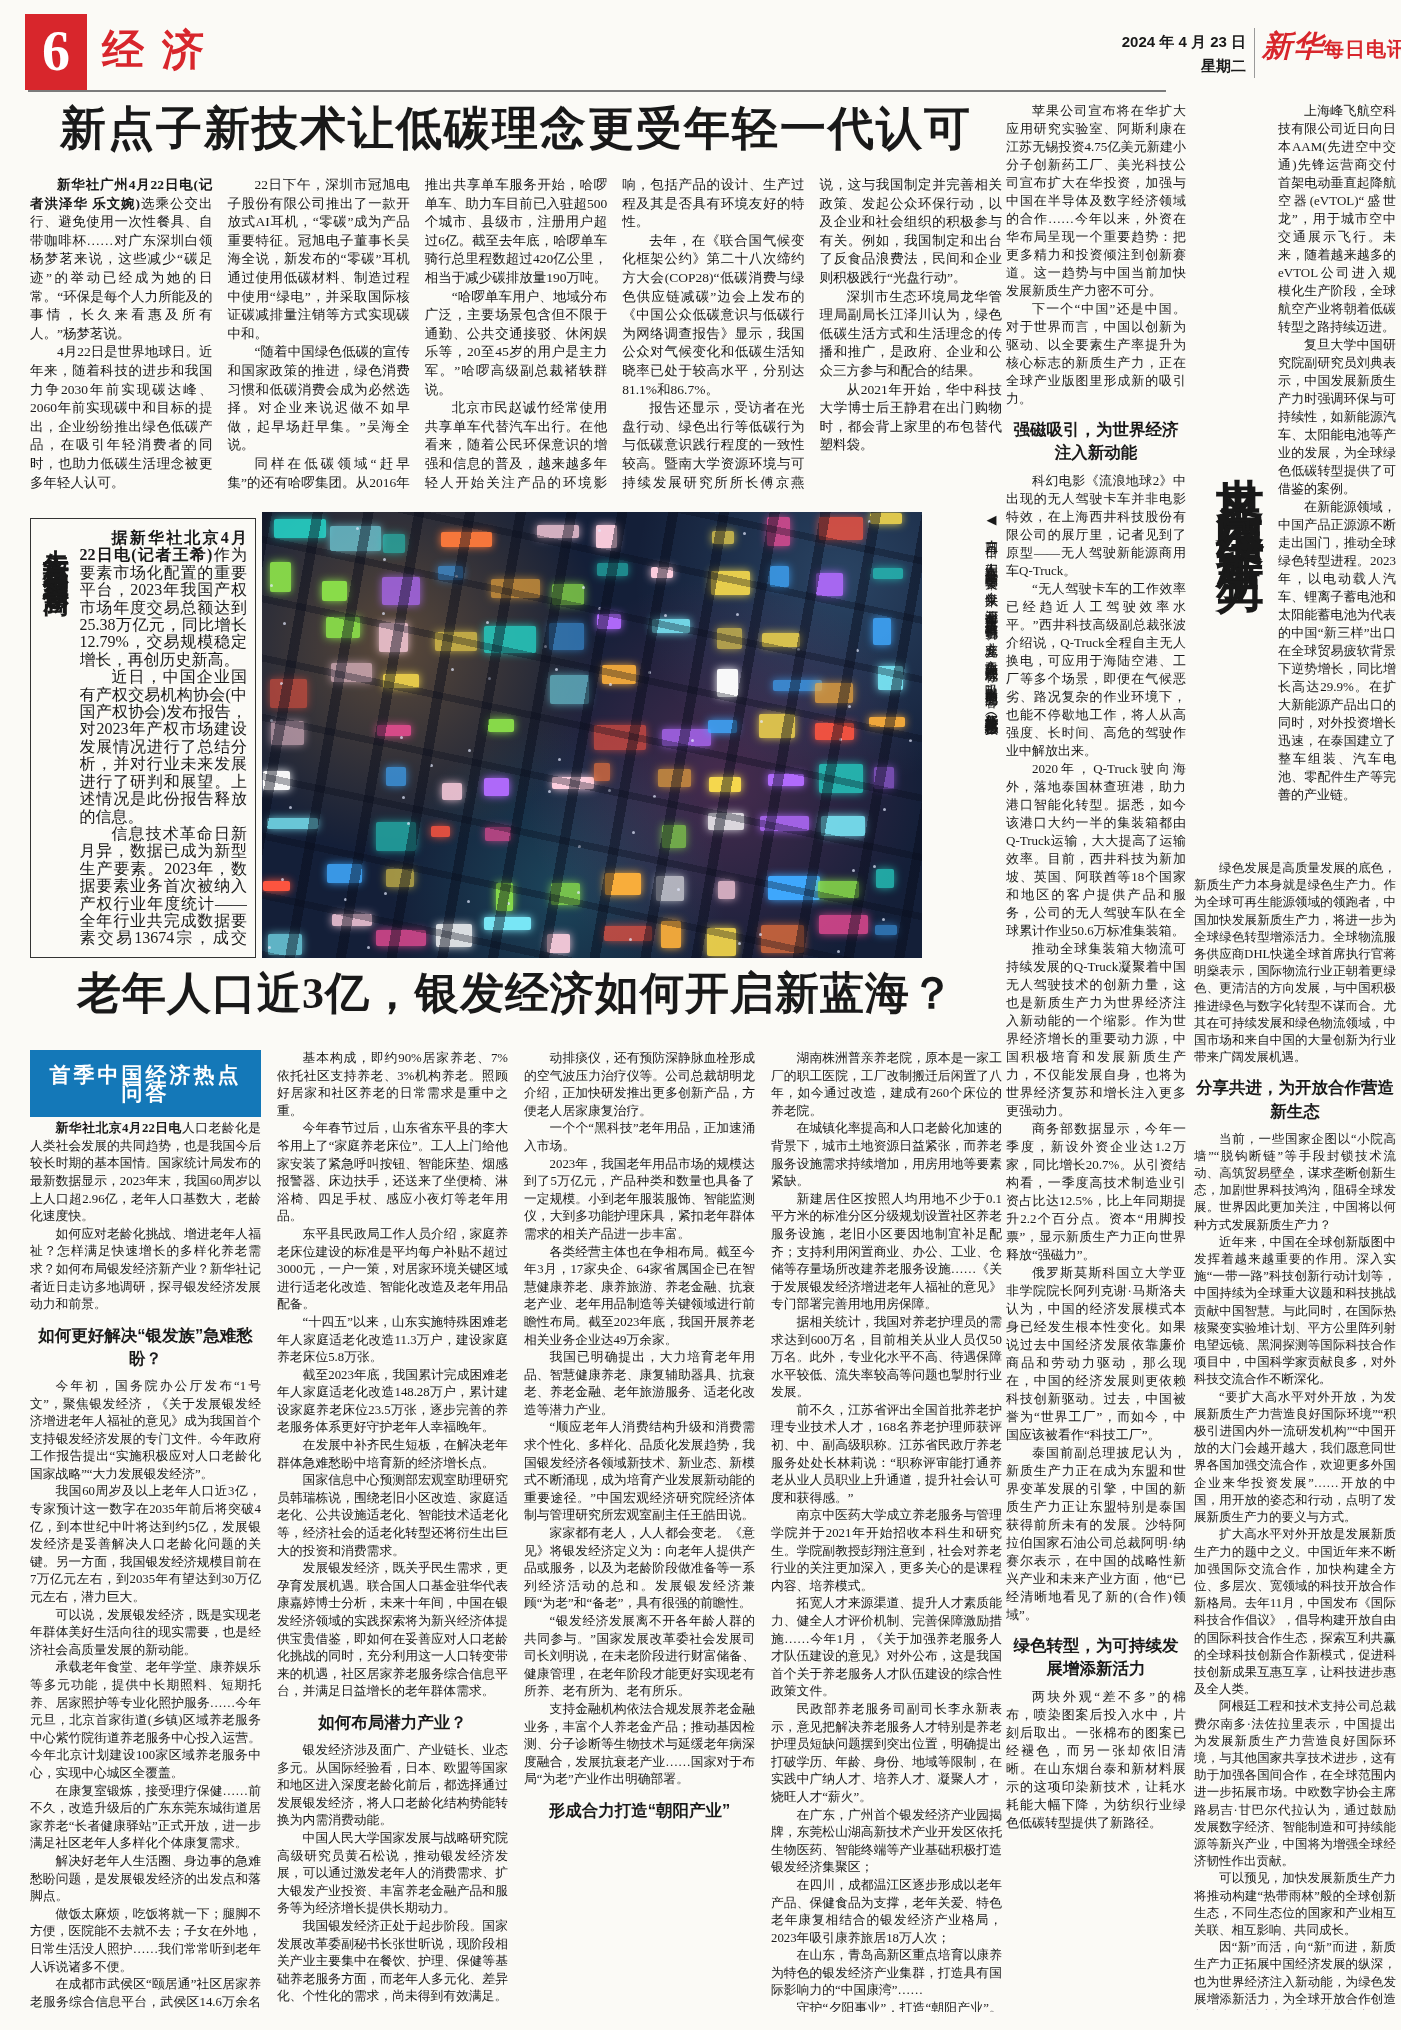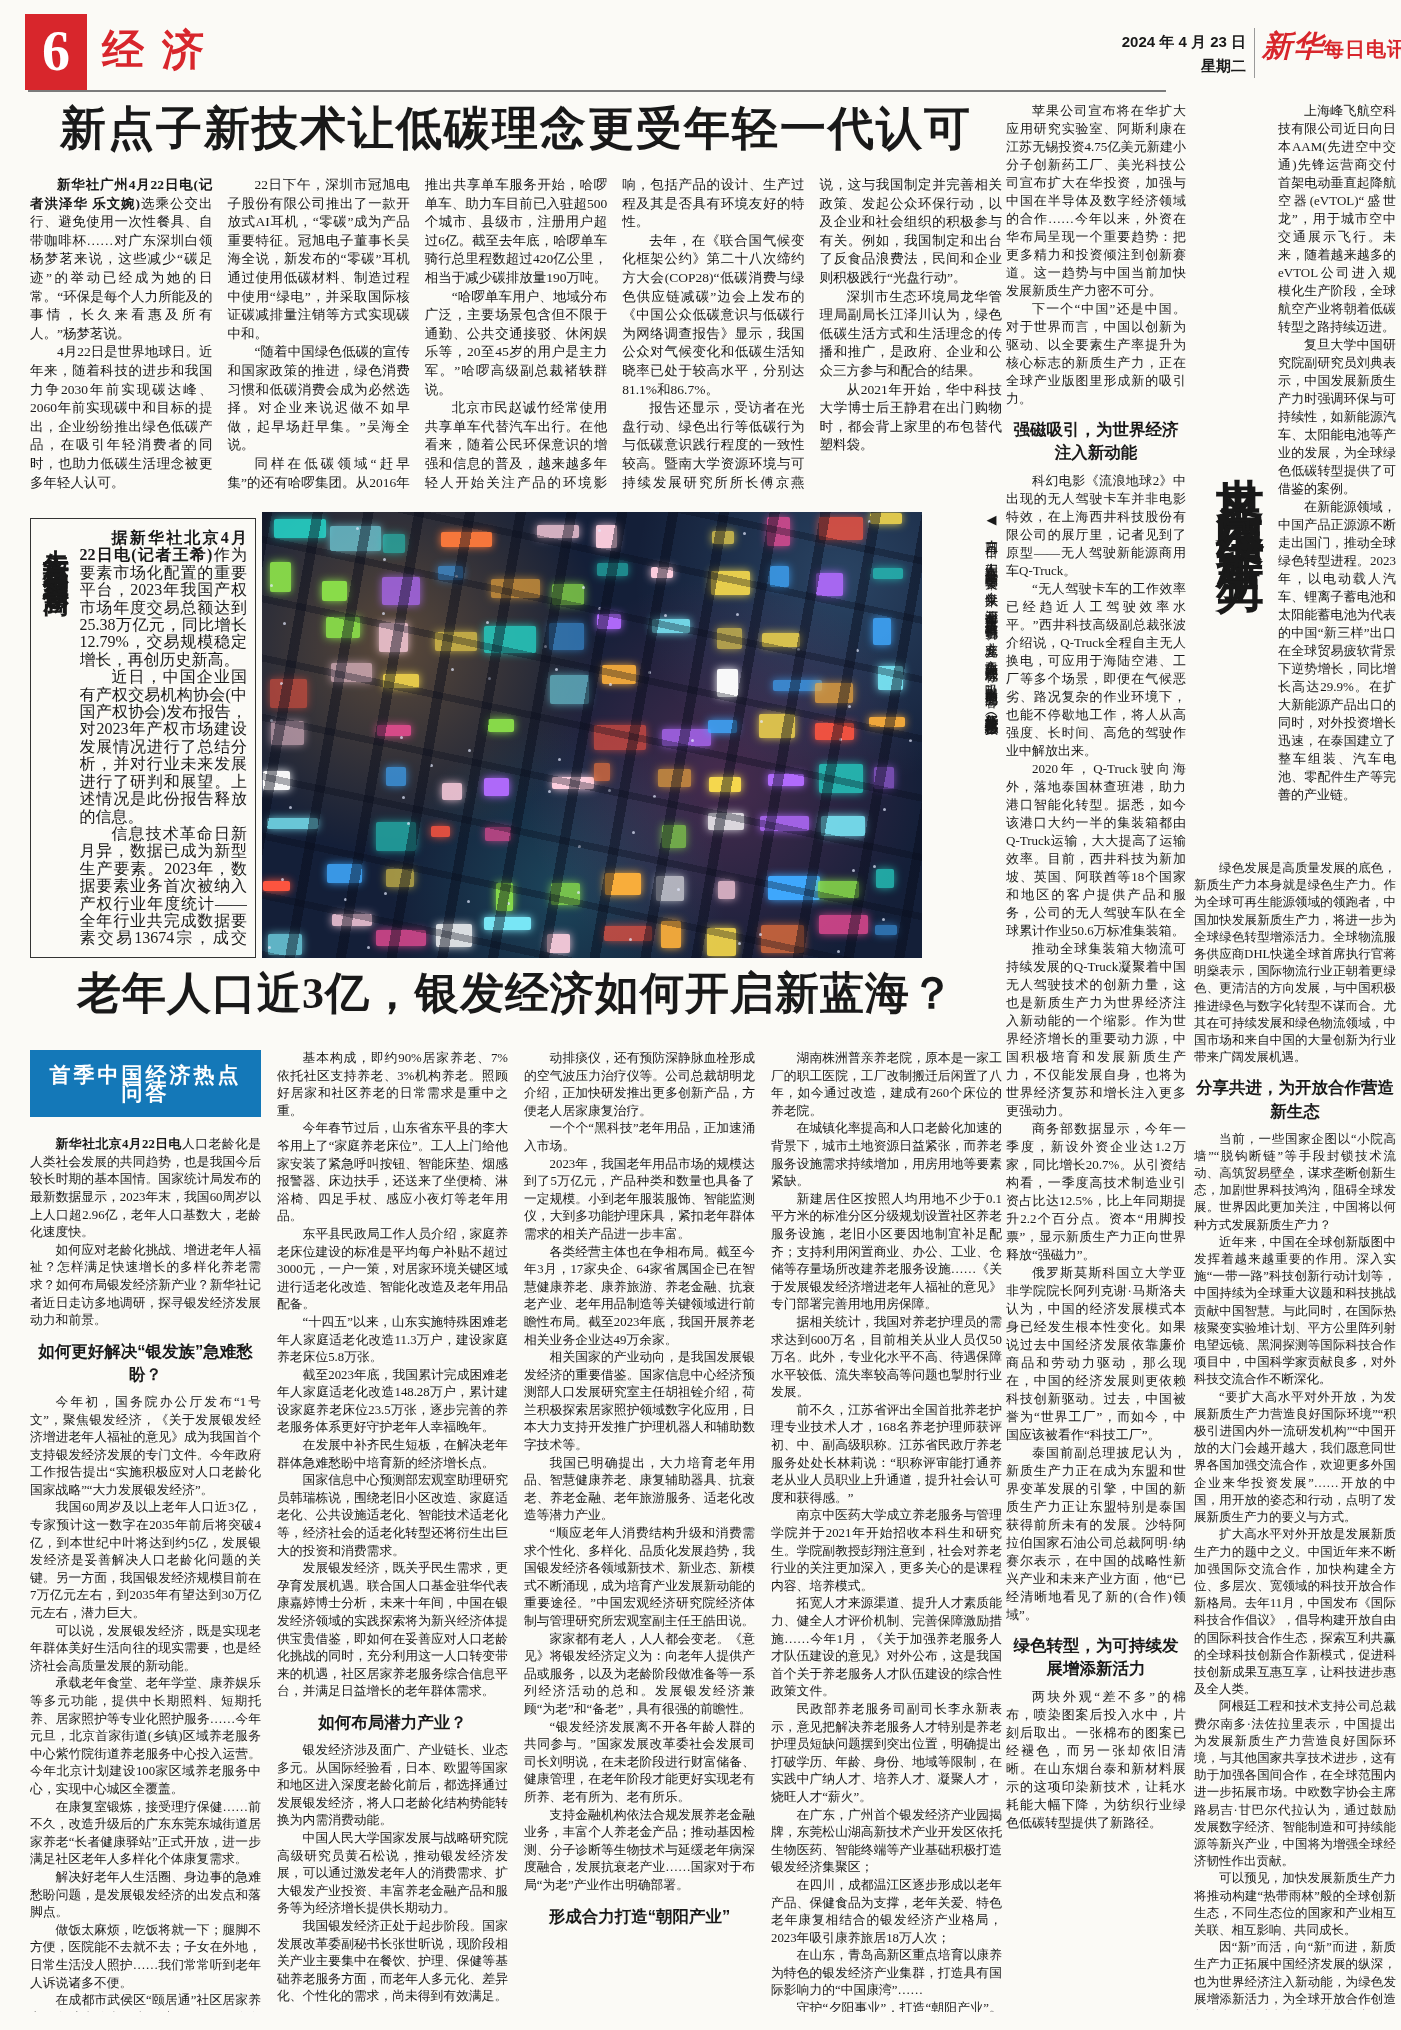--- a/index.html
+++ b/index.html
@@ -55,21 +55,21 @@
   .w-colB-top{position:absolute;left:272px;top:4px;width:118px;height:748px;overflow:hidden;
          font-size:13px;line-height:18px;text-align:justify;}
   .w-colB-bot{position:absolute;left:188px;top:762px;width:202px;height:1150px;overflow:hidden;
          font-size:12.5px;line-height:17.2px;text-align:justify;}
   
   .a3-headline{position:absolute;left:30px;top:964px;width:972px;text-align:center;font-size:44px;
          font-weight:900;letter-spacing:1px;}
   .a3-cols{position:absolute;left:30px;top:1050px;width:972px;height:962px;display:flex;gap:16px;}
   .a3-col{flex:1 1 0;overflow:hidden;font-size:12.8px;line-height:17.6px;text-align:justify;}
   .kicker{background:#1478b8;color:#fff;font-family:"Liberation Sans",sans-serif;font-weight:bold;
-         font-size:21px;text-align:center;padding:16px 18px;margin-bottom:19px;letter-spacing:3px;}
+         font-size:21px;text-align:center;padding:16px 18px;margin-bottom:3px;letter-spacing:3px;}
 </style>
 </head>
 <body>
 
 <div class="page">
 
   <div class="pagenum">6</div>
   <div class="section-title">经济</div>
   <div class="hdr-rule"></div>
   <div class="hdr-date">
@@ -328,21 +328,20 @@
         <h3 class="sub">如何布局潜力产业？</h3>
         <p class="para">银发经济涉及面广、产业链长、业态多元。从国际经验看，日本、欧盟等国家和地区进入深度老龄化前后，都选择通过发展银发经济，将人口老龄化结构势能转换为内需消费动能。</p>
         <p class="para">中国人民大学国家发展与战略研究院高级研究员黄石松说，推动银发经济发展，可以通过激发老年人的消费需求、扩大银发产业投资、丰富养老金融产品和服务等为经济增长提供长期动力。</p>
         <p class="para">我国银发经济正处于起步阶段。国家发展改革委副秘书长张世昕说，现阶段相关产业主要集中在餐饮、护理、保健等基础养老服务方面，而老年人多元化、差异化、个性化的需求，尚未得到有效满足。</p>
       </div>
     <div class="a3-col">
         <p class="para">动排痰仪，还有预防深静脉血栓形成的空气波压力治疗仪等。公司总裁胡明龙介绍，正加快研发推出更多创新产品，方便老人居家康复治疗。</p>
         <p class="para">一个个“黑科技”老年用品，正加速涌入市场。</p>
         <p class="para">2023年，我国老年用品市场的规模达到了5万亿元，产品种类和数量也具备了一定规模。小到老年服装服饰、智能监测仪，大到多功能护理床具，紧扣老年群体需求的相关产品进一步丰富。</p>
         <p class="para">各类经营主体也在争相布局。截至今年3月，17家央企、64家省属国企已在智慧健康养老、康养旅游、养老金融、抗衰老产业、老年用品制造等关键领域进行前瞻性布局。截至2023年底，我国开展养老相关业务企业达49万余家。</p>
-        <p class="para">相关国家的产业动向，是我国发展银发经济的重要借鉴。国家信息中心经济预测部人口发展研究室主任胡祖铨介绍，荷兰积极探索居家照护领域数字化应用，日本大力支持开发推广护理机器人和辅助数字技术等。</p>
         <p class="para">我国已明确提出，大力培育老年用品、智慧健康养老、康复辅助器具、抗衰老、养老金融、老年旅游服务、适老化改造等潜力产业。</p>
         <p class="para">“顺应老年人消费结构升级和消费需求个性化、多样化、品质化发展趋势，我国银发经济各领域新技术、新业态、新模式不断涌现，成为培育产业发展新动能的重要途径。”中国宏观经济研究院经济体制与管理研究所宏观室副主任王皓田说。</p>
         <p class="para">家家都有老人，人人都会变老。《意见》将银发经济定义为：向老年人提供产品或服务，以及为老龄阶段做准备等一系列经济活动的总和。发展银发经济兼顾“为老”和“备老”，具有很强的前瞻性。</p>
         <p class="para">“银发经济发展离不开各年龄人群的共同参与。”国家发展改革委社会发展司司长刘明说，在未老阶段进行财富储备、健康管理，在老年阶段才能更好实现老有所养、老有所为、老有所乐。</p>
         <p class="para">支持金融机构依法合规发展养老金融业务，丰富个人养老金产品；推动基因检测、分子诊断等生物技术与延缓老年病深度融合，发展抗衰老产业……国家对于布局“为老”产业作出明确部署。</p>
         <h3 class="sub">形成合力打造“朝阳产业”</h3>
       </div>
     <div class="a3-col">
         <p class="para">湖南株洲普亲养老院，原本是一家工厂的职工医院，工厂改制搬迁后闲置了八年，如今通过改造，建成有260个床位的养老院。</p>
         <p class="para">在城镇化率提高和人口老龄化加速的背景下，城市土地资源日益紧张，而养老服务设施需求持续增加，用房用地等要素紧缺。</p>

